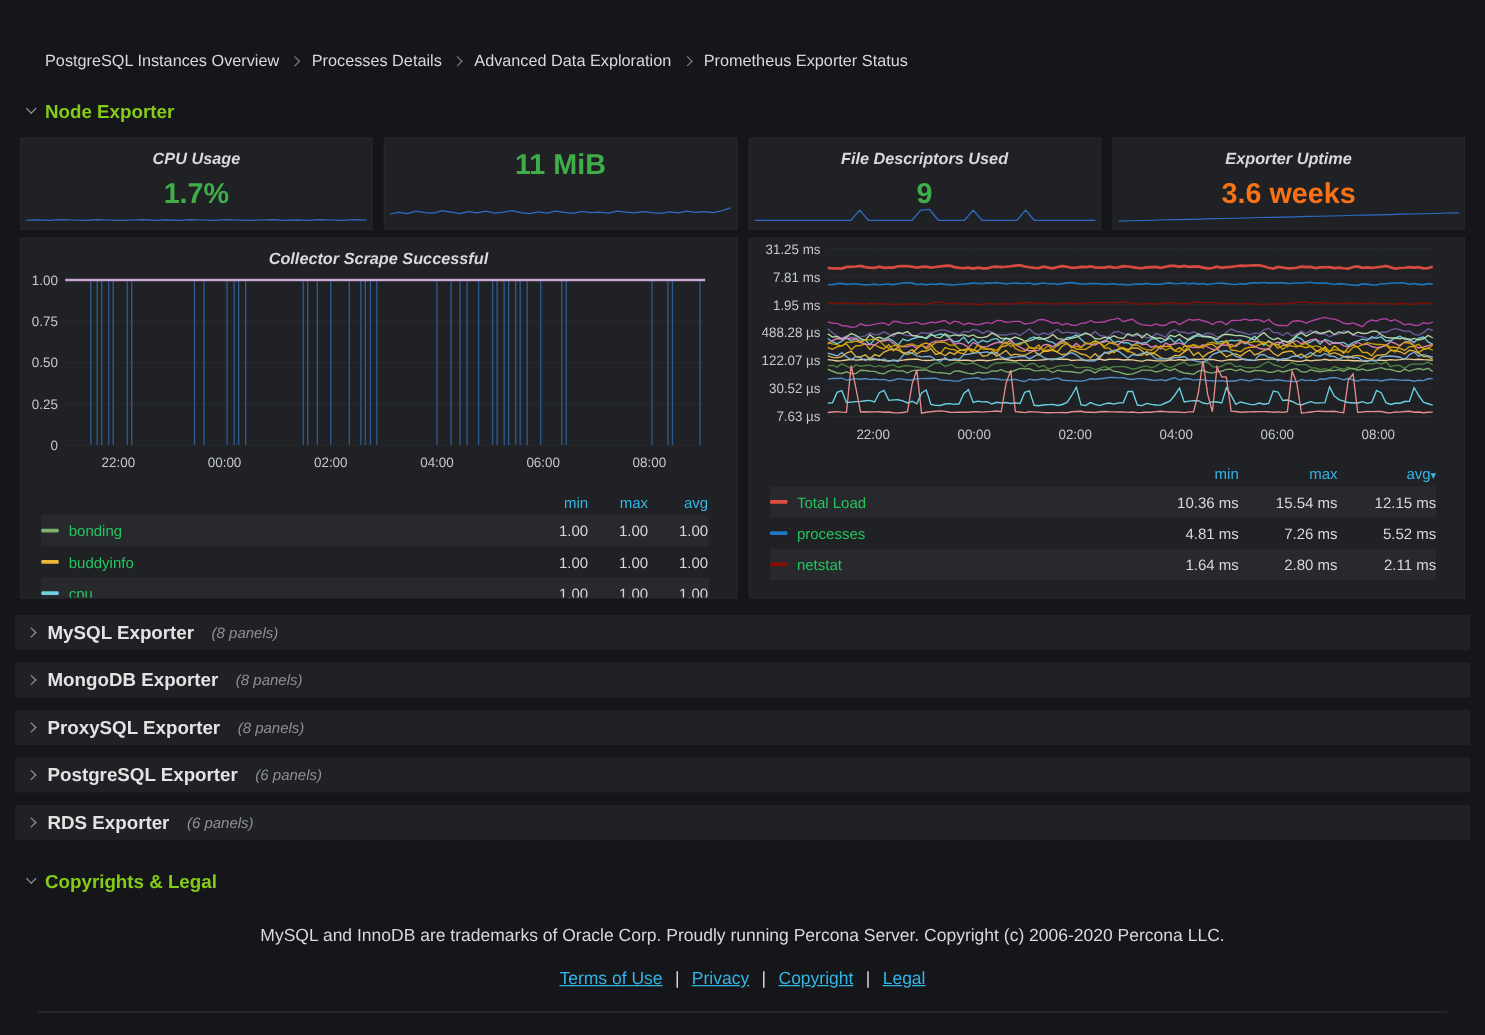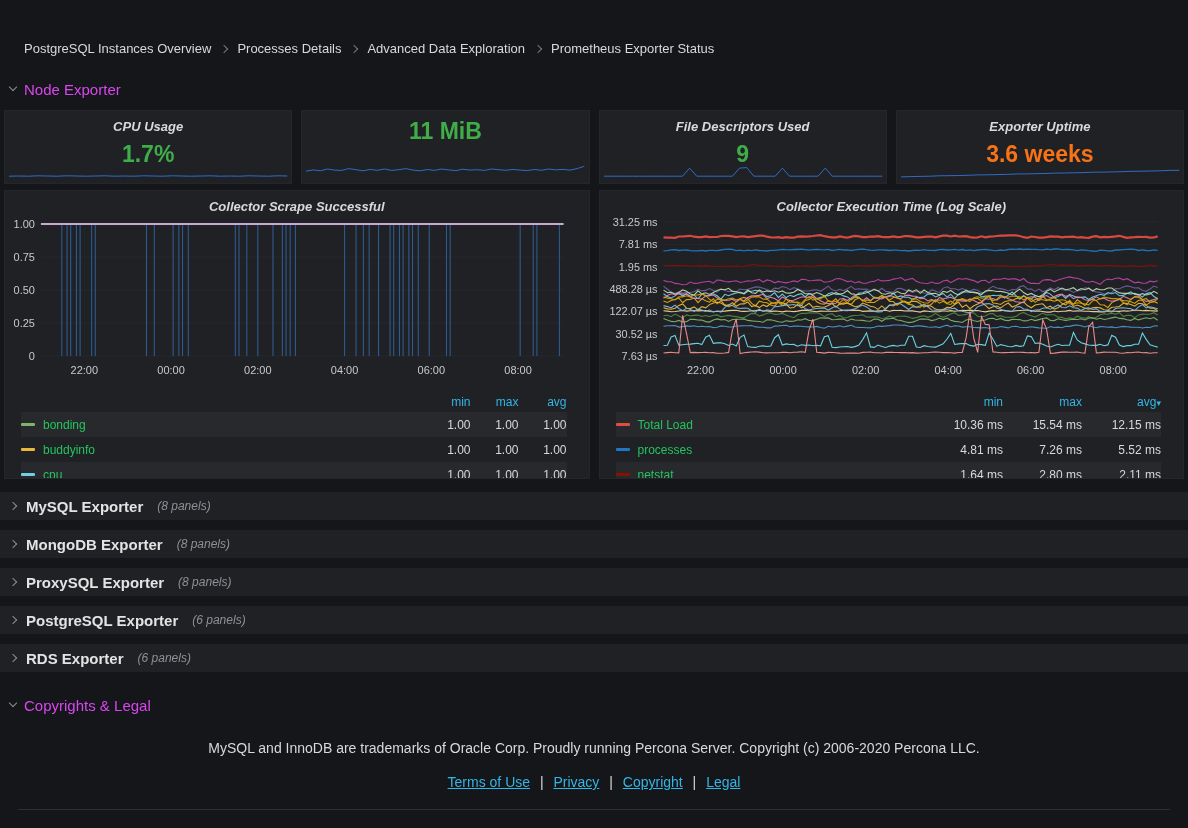--- a/index.html
+++ b/index.html
@@ -3,30 +3,30 @@
 <meta charset="utf-8">
 <style>
   * { box-sizing: border-box; }
   html,body { margin:0; padding:0; }
   body {
     width:1188px; height:828px; overflow:hidden;
     background:#151619;
     font-family:"Liberation Sans", sans-serif;
     color:#d8d9da;
   }
-  .page { width:1188px; height:828px; padding:0 4px; position:relative; }
+  .page { width:1188px; height:828px; padding:0 16px; position:relative; }
 
   
   .breadcrumb { padding:41px 0 0 20px; font-size:13px; display:flex; align-items:center; gap:10px; }
   .crumb { color:#d8d9da; cursor:pointer; }
   .crumb-sep { width:6px; height:6px; border-right:1.4px solid #75787e; border-top:1.4px solid #75787e; transform:rotate(45deg); display:inline-block; }
 
   
   .section-header { margin:23px 0 0 6px; display:flex; align-items:center; gap:8px; cursor:pointer; height:20px; }
-  .section-header .title { font-size:15px; font-weight:normal; color:#d946ef; }
+  .section-header .title { font-size:15px; font-weight:bold; color:#84cc16; }
   .chev { display:inline-block; width:6px; height:6px; border-right:1.5px solid #8d9095; border-bottom:1.5px solid #8d9095; }
   .chev.down { transform:rotate(45deg); margin-top:-4px; }
   .chev.right { transform:rotate(-45deg); }
 
   
   .stats-row { margin-top:11px; display:grid; grid-template-columns:repeat(4,1fr); gap:9px; }
   .panel { background:#1f2125; border:1px solid #24262b; position:relative; }
   .stat-panel { height:74px; overflow:hidden; }
   .panel-title { text-align:center; font-size:13px; font-weight:600; color:#d8d9da; padding-top:8px; cursor:pointer;font-style:italic; }
   .stat-value { text-align:center; font-size:23px; font-weight:bold; margin-top:7px; position:relative; z-index:2; }
@@ -215,21 +215,20 @@
             <span class="dash" style="background: rgb(110, 208, 224);"></span>
             <span class="lname">cpu</span>
             <span class="lspacer"></span>
             <span class="lval">1.00</span>
             <span class="lval">1.00</span>
             <span class="lval">1.00</span>
           </div>
         </div>
       </div>
       <div class="panel graph-panel">
-        <div class="panel-title">Collector Execution Time (Log Scale)</div>
         <svg class="graph-svg" viewBox="0 0 588 176" preserveAspectRatio="none">
           <line x1="64" y1="8" x2="562" y2="8" stroke="#26282d" stroke-width="1"></line>
           <text x="58" y="12" text-anchor="end">31.25 ms</text>
           <line x1="64" y1="30.333333333333332" x2="562" y2="30.333333333333332" stroke="#26282d" stroke-width="1"></line>
           <text x="58" y="34.33333333333333" text-anchor="end">7.81 ms</text>
           <line x1="64" y1="52.666666666666664" x2="562" y2="52.666666666666664" stroke="#26282d" stroke-width="1"></line>
           <text x="58" y="56.666666666666664" text-anchor="end">1.95 ms</text>
           <line x1="64" y1="75" x2="562" y2="75" stroke="#26282d" stroke-width="1"></line>
           <text x="58" y="79" text-anchor="end">488.28 µs</text>
           <line x1="64" y1="97.33333333333333" x2="562" y2="97.33333333333333" stroke="#26282d" stroke-width="1"></line>

